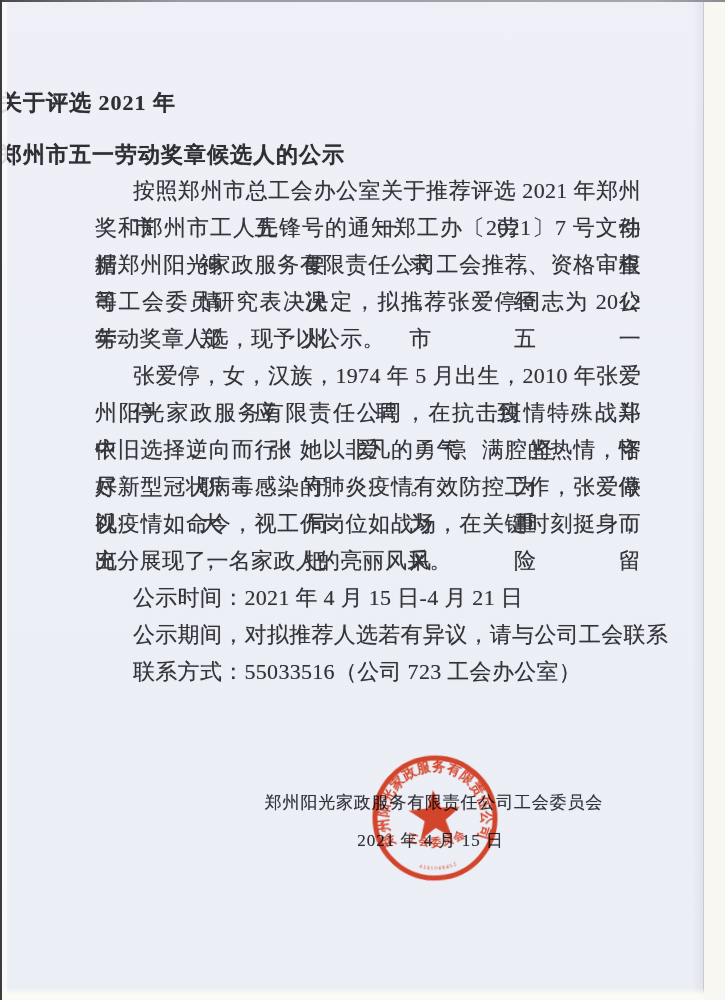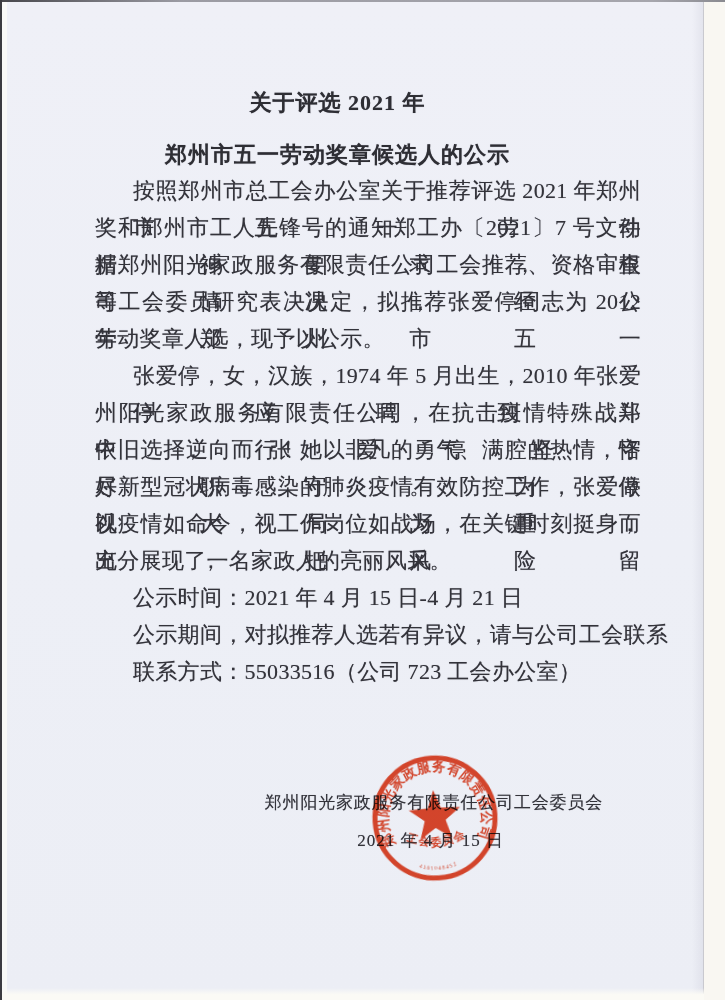--- a/index.html
+++ b/index.html
@@ -19,21 +19,21 @@
   .edge-left-light{position:absolute;top:0;left:2px;bottom:0;width:5px;background:#fafaf7;opacity:.85;z-index:5;}
   .scan-strip-right{position:absolute;top:0;right:0;bottom:0;width:21px;
     background:#f9f7f2;border-left:1px solid #c9c9cf;z-index:5;}
   .shade-right{position:absolute;top:0;right:21px;bottom:0;width:12px;
     background:linear-gradient(to right,rgba(140,140,165,0),rgba(140,140,165,.13));z-index:4;}
   .scan-strip-bottom{position:absolute;left:0;right:21px;bottom:0;height:12px;
     background:linear-gradient(to bottom,rgba(252,251,247,0),#fbfaf5 55%);z-index:5;}
 
   
   .doc-title{
-    position:absolute;left:0;width:675px;text-align:center;
+    position:absolute;left:0;width:675px;
     font-size:22px;font-weight:bold;color:#2e2e34;
     letter-spacing:1px;
     text-shadow:0 0 .7px rgba(46,46,58,.55);
   }
   .doc-title.line1{top:88px;}
   .doc-title.line2{top:140px;}
   .body-col{position:absolute;left:95px;top:172px;width:546px;}
   .bline{
     height:37px;line-height:37px;font-size:22px;color:#33333a;
     letter-spacing:.3px;white-space:nowrap;

